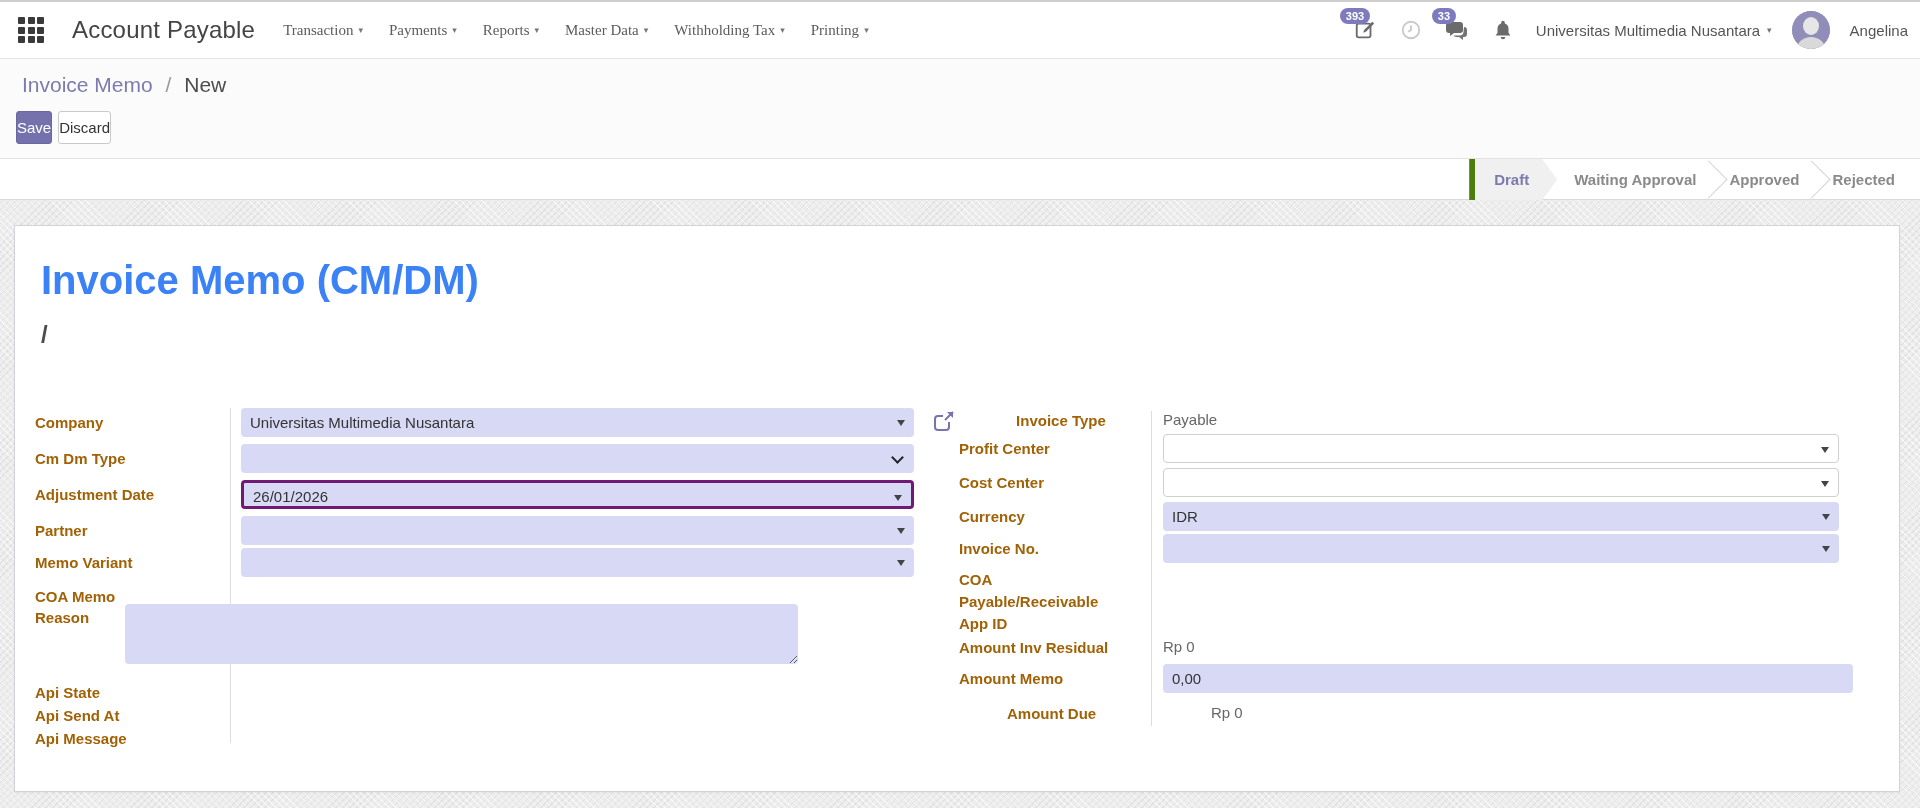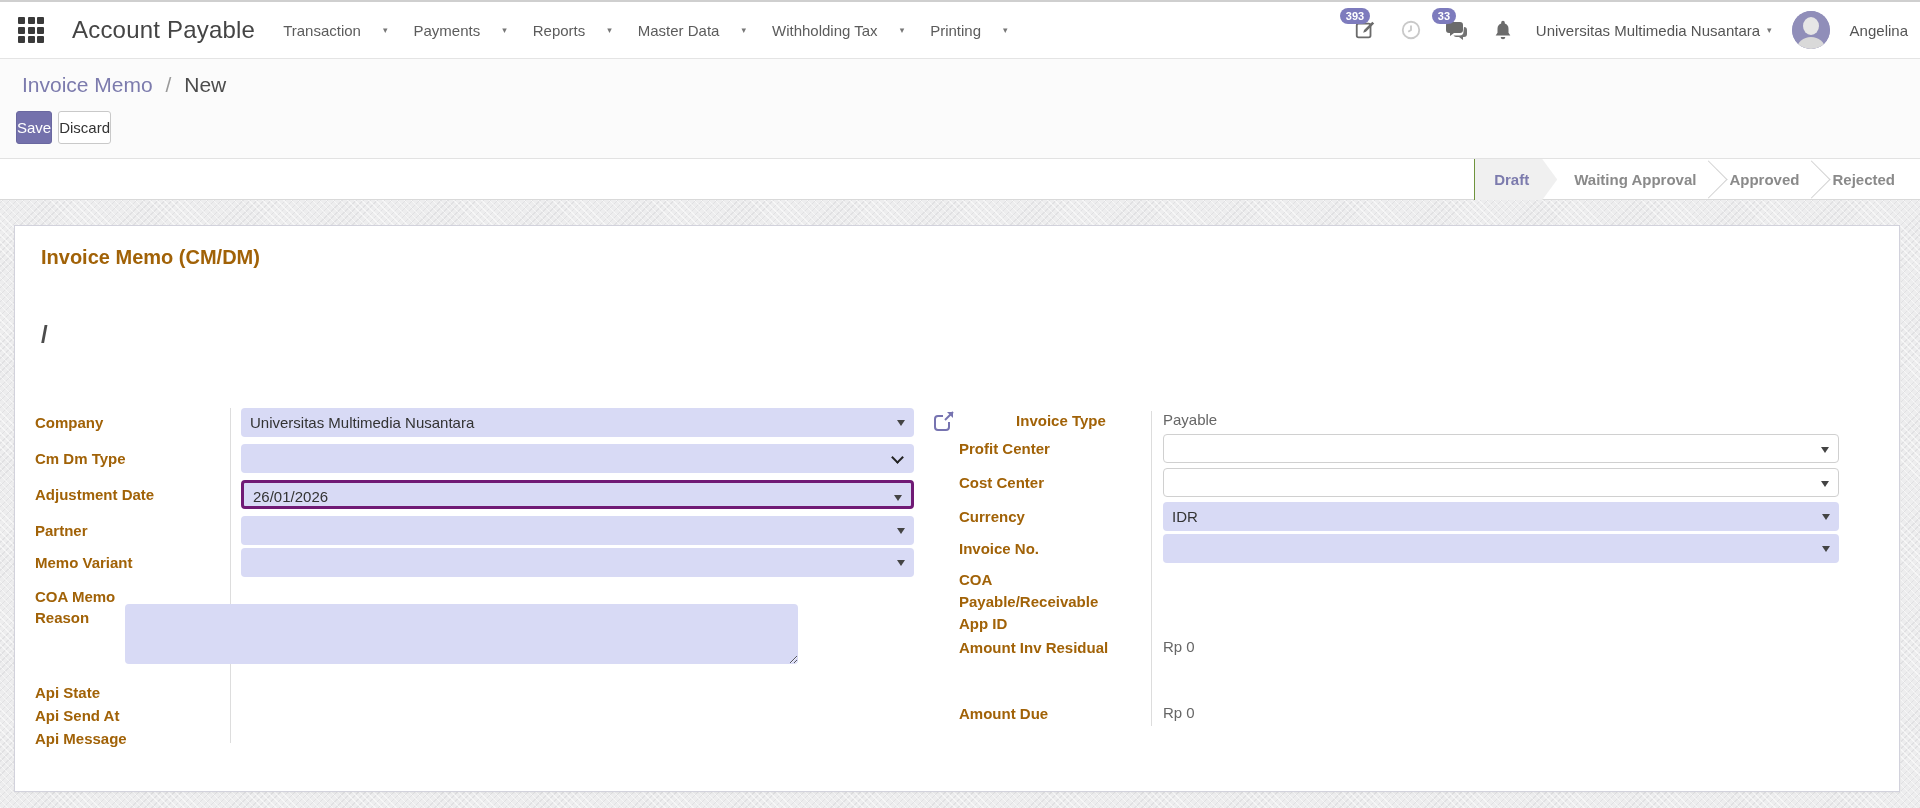--- a/index.html
+++ b/index.html
@@ -9,21 +9,21 @@
   
   .navbar { position:relative; height:59px; background:#fff;
     border-top:2px solid #cfcfcf; border-bottom:1px solid #e4e4e4;
     display:flex; align-items:center; }
   .apps-grid { width:26px; height:26px; margin-left:18px;
     display:grid; grid-template-columns:repeat(3,7px); grid-template-rows:repeat(3,7px);
     gap:2.5px; cursor:pointer; }
   .apps-grid i { background:#3a3a3a; border-radius:1px; }
   .app-title { font-size:24px; color:#444; margin-left:28px; letter-spacing:.2px; }
   .menus { display:flex; align-items:center; margin-left:28px; gap:26px; }
-  .menu-item { font-size:15px; color:#5c5c5c; cursor:pointer; display:flex; align-items:center; gap:22px; }
+  .menu-item { font-size:15px; color:#5c5c5c; cursor:pointer; display:flex; align-items:center; gap:5px;font-family:Liberation Serif, serif; }
   .caret { font-size:9px; color:#777; }
   .nav-right { position:absolute; right:12px; top:0; height:100%;
     display:flex; align-items:center; gap:20px; }
   .sysicon { position:relative; width:26px; height:26px; display:flex;
     align-items:center; justify-content:center; cursor:pointer; }
   .badge { position:absolute; top:-9px; left:-12px; background:#7d7bbd; color:#fff;
     font-size:11px; font-weight:bold; padding:1.5px 6px; border-radius:9px; line-height:1.2; }
   .company-switch { font-size:15px; color:#555; display:flex; align-items:center; gap:7px; cursor:pointer; }
   .avatar { width:38px; height:38px; border-radius:50%; background:#908eb9; overflow:hidden; }
   .username { font-size:15px; color:#555; }
@@ -36,34 +36,34 @@
   .bc-current { color:#4c4c4c; }
   .btn-row { margin-top:14px; margin-left:-6px; display:flex; gap:6px; }
   .btn { font-size:15px; border-radius:3px; padding:7px 0; cursor:pointer; border:1px solid transparent; }
   .btn-save { background:#7471ac; border-color:#6a68a0; color:#fff; }
   .btn-discard { background:#fff; border-color:#c9c9c9; color:#333; }
 
   
   .status-row { position:relative; height:41px; background:#fff; border-bottom:1px solid #d9d9d9; }
   .statusbar { position:absolute; right:8px; top:0; height:41px; display:flex; }
   .step { line-height:41px; font-size:15px; font-weight:bold; color:#8a8a8a; padding:0 17px; white-space:nowrap; }
-  .step.active { color:#7c7bad; background:#f0f0f0; border-left:1px solid #4d7c0f;
+  .step.active { color:#7c7bad; background:#f0f0f0; border-left:6px solid #4d7c0f;
     padding:0 28px 0 19px;
     clip-path:polygon(0 0, calc(100% - 15px) 0, 100% 50%, calc(100% - 15px) 100%, 0 100%); }
   .chev { width:27px; height:27px; border-top:1px solid #d2d2d2; border-right:1px solid #d2d2d2;
     transform:rotate(45deg); align-self:center; margin:0 -10px 0 -18px; }
 
   
   .page { position:relative; height:608px; background-color:#ededee;
     background-image:
       repeating-linear-gradient(45deg, rgba(255,255,255,.55) 0 1px, transparent 1px 5px),
       repeating-linear-gradient(-45deg, rgba(200,200,204,.35) 0 1px, transparent 1px 5px); }
   .sheet { position:absolute; left:14px; top:25px; width:1886px; height:567px;
     background:#fff; border:1px solid #d2d2dc; box-shadow:0 1px 2px rgba(0,0,0,.05); }
-  .sheet-title { position:absolute; left:26px; top:20px; font-size:20px; font-weight:bold; color:#a16207; }
+  .sheet-title { position:absolute; left:26px; top:32px; font-size:40px; font-weight:bold; color:#3b82f6; }
   .sheet-subtitle { position:absolute; left:26px; top:95px; font-size:24px; font-weight:bold; color:#4c4c4c; }
 
   .vsep { position:absolute; width:1px; background:#ddd; }
   .vsep-left { left:215px; top:182px; height:335px; }
   .vsep-right { left:1136px; top:185px; height:315px; }
 
   .lbl { font-size:15px; font-weight:bold; color:#a16207; }
   .val { font-size:15px; color:#666; }
 
   .lrow { position:absolute; left:20px; display:flex; }
@@ -312,20 +312,24 @@
     <div class="rrow" style="top:388px;">
       <span class="lbl txt">App ID</span>
       <span class="val"></span>
     </div>
 
     <div class="rrow" style="top:412px;">
       <span class="lbl txt">Amount Inv Residual</span>
       <span class="val">Rp 0</span>
     </div>
 
-
-    <div class="rrow" style="top:478px;">
+    <div class="rrow" style="top:438px;">
+      <span class="lbl">Amount Memo</span>
+      <input class="fld" style="width: 690px;" value="0,00">
+    </div>
+
+    <div class="rrow" style="top:478px;margin-left:48px;">
       <span class="lbl txt">Amount Due</span>
       <span class="val">Rp 0</span>
     </div>
 
   </div>
 </div>
 
 </body></html>

